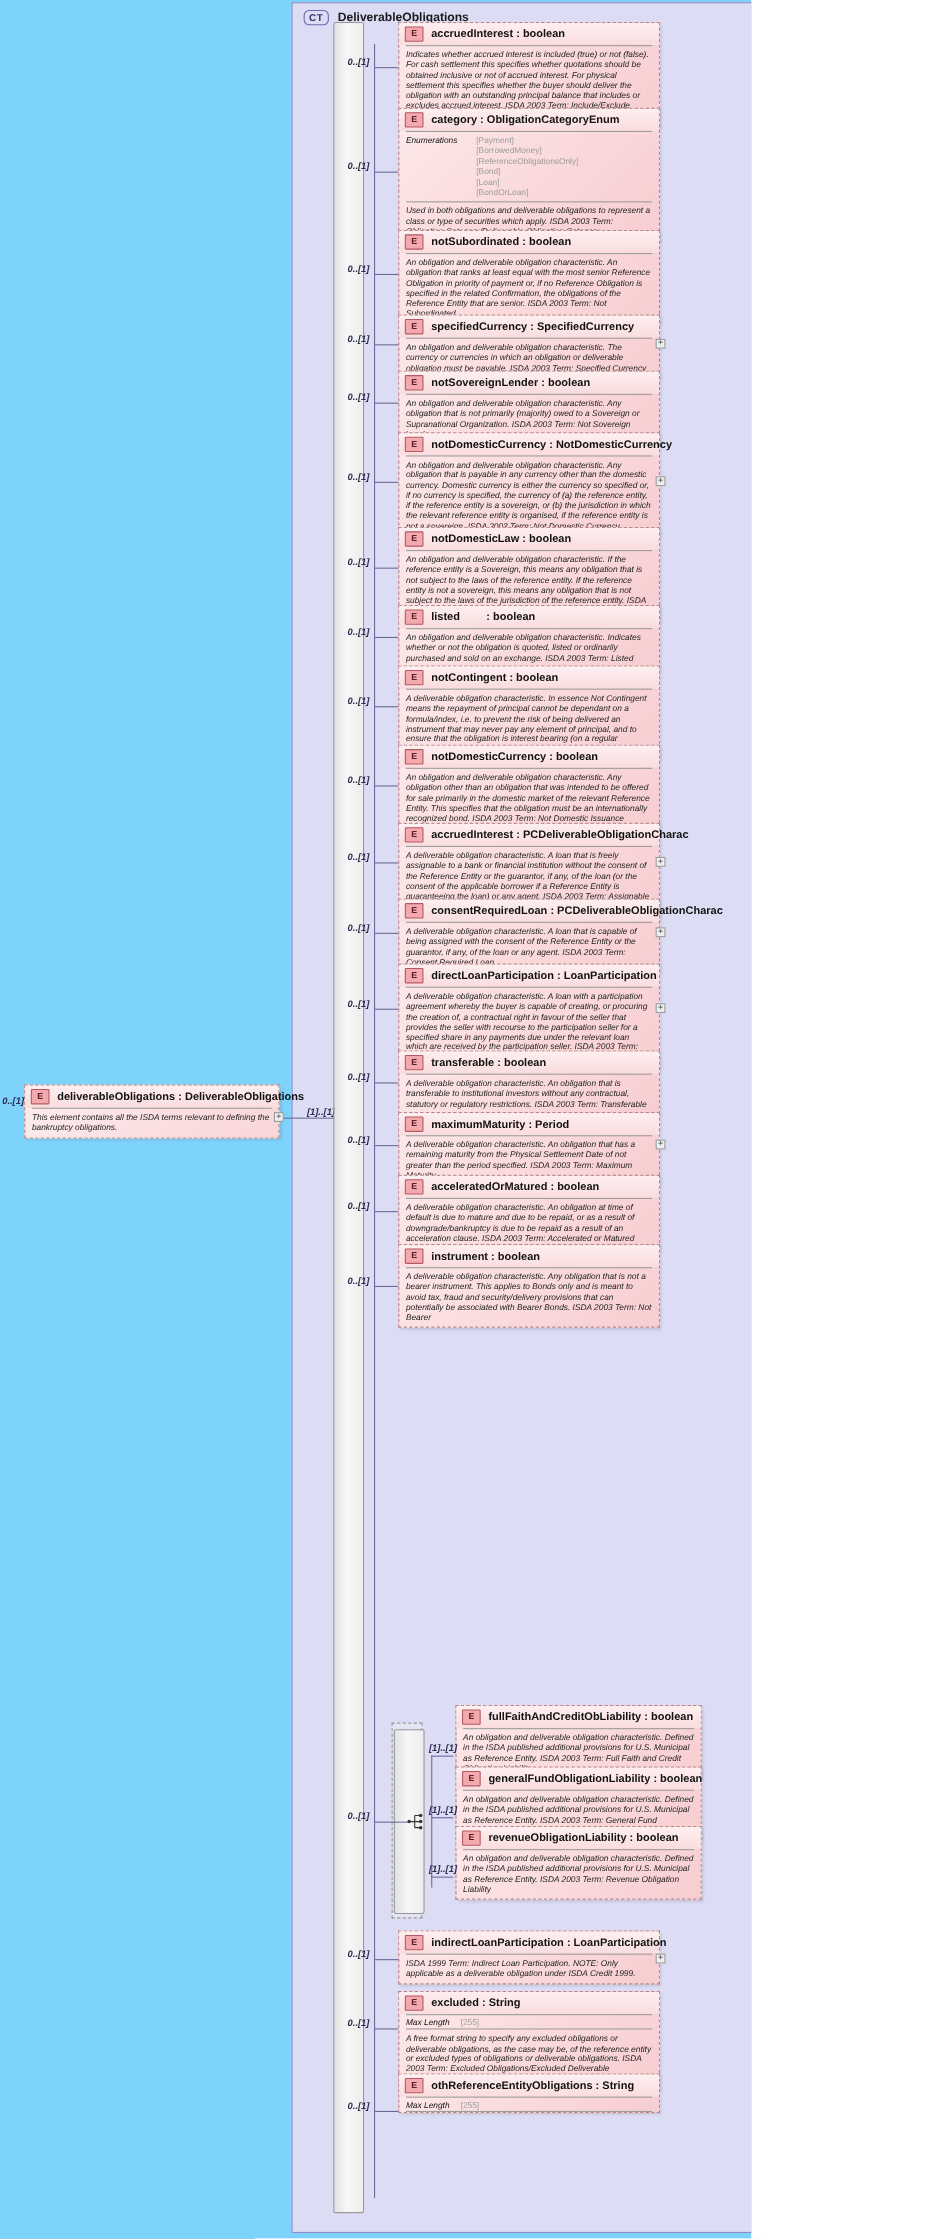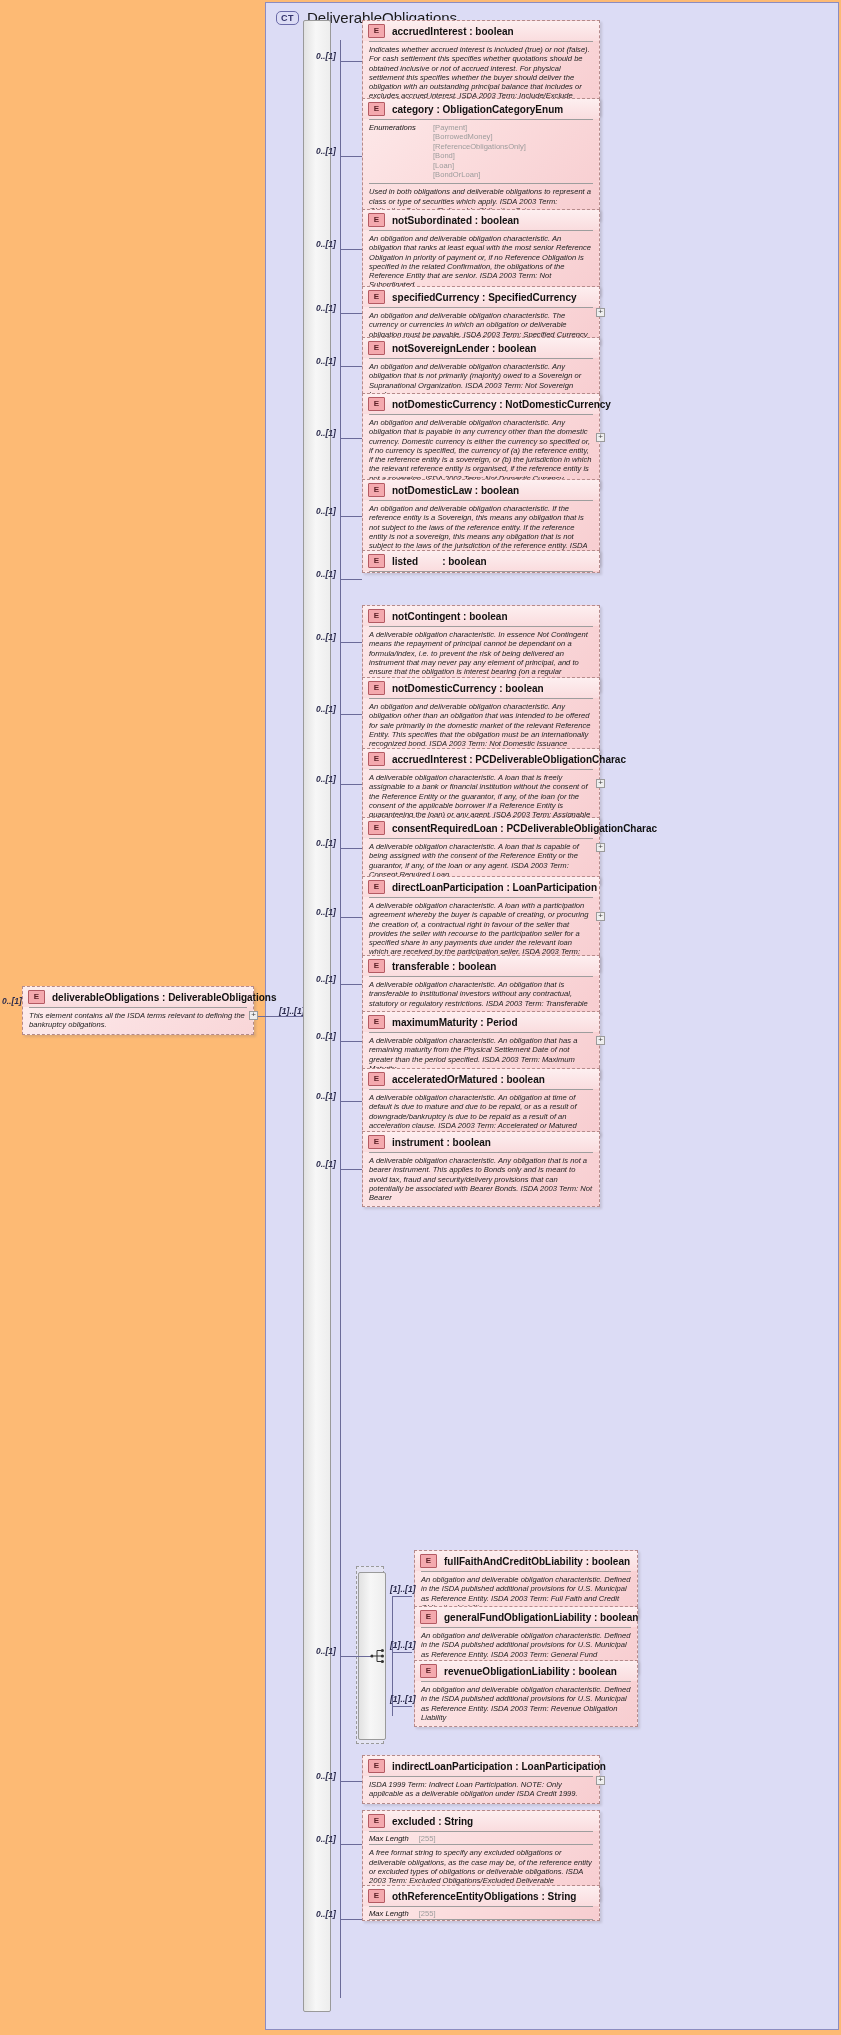--- a/index.html
+++ b/index.html
@@ -1,29 +1,29 @@
 <!DOCTYPE html>
 <html><head>
 <meta charset="utf-8">
 <style>
   html,body{margin:0;padding:0;background:#ffffff;}
   body{font-family:"Liberation Sans",sans-serif;}
-  #page{position:relative;width:841px;height:2035px;background:#fdba74;overflow:hidden;}
+  #page{position:relative;width:683px;height:2035px;background:#7dd3fc;overflow:hidden;}
 
   
   .ct-box{
     position:absolute;left:265px;top:2px;width:574px;height:2028px;
     background:#dcdcf5;border:1px solid #8c8cc0;box-sizing:border-box;
   }
   .ct-header{position:absolute;left:10px;top:6px;display:flex;align-items:center;gap:8px;}
   .ct-tag{
     display:inline-block;border:1px solid #6a6aa8;border-radius:5px;background:#dcdcf5;
     font-size:9px;font-weight:bold;color:#33336b;padding:1px 4px;line-height:10px;letter-spacing:.5px;
   }
-  .ct-title{font-size:15px;font-weight:normal;color:#1a1a1a;}
+  .ct-title{font-size:11px;font-weight:bold;color:#1a1a1a;}
 
   
   .seqbar{
     position:absolute;width:26px;border:1px solid #9a9a9a;border-radius:2px;
     background:linear-gradient(to right,#e2e2e2 0%,#f7f7f7 45%,#ededed 100%);
   }
   .seqbar.dashed{border-style:dashed;}
 
   
   .hline{position:absolute;height:0;border-top:1px solid #6b6b99;}
@@ -213,20 +213,21 @@
         <div class="node-doc">An obligation and deliverable obligation characteristic. If the reference entity is a Sovereign, this means any obligation that is not subject to the laws of the reference entity. If the reference entity is not a sovereign, this means any obligation that is not subject to the laws of the jurisdiction of the reference entity. ISDA 2003 Term: Not Domestic Law</div>
       </div>
       <div class="hline" style="left: 340px; top: 516px; width: 22px;"></div>
       <div class="card" style="left: 316px; top: 506px;">0..[1]</div>
       <div class="node" style="left: 362px; top: 550px; width: 238px;">
         <div class="node-head">
           <span class="e-badge">E</span>
           <span class="node-name"><span>listed</span><span class="gap"></span><span>: boolean</span></span>
         </div>
         <div class="node-sep"></div>
+        <div class="node-doc">An obligation and deliverable obligation characteristic. Indicates whether or not the obligation is quoted, listed or ordinarily purchased and sold on an exchange. ISDA 2003 Term: Listed</div>
       </div>
       <div class="hline" style="left: 340px; top: 579px; width: 22px;"></div>
       <div class="card" style="left: 316px; top: 569px;">0..[1]</div>
       <div class="node" style="left: 362px; top: 605px; width: 238px;">
         <div class="node-head">
           <span class="e-badge">E</span>
           <span class="node-name">notContingent : boolean</span>
         </div>
         <div class="node-sep"></div>
         <div class="node-doc">A deliverable obligation characteristic. In essence Not Contingent means the repayment of principal cannot be dependant on a formula/index, i.e. to prevent the risk of being delivered an instrument that may never pay any element of principal, and to ensure that the obligation is interest bearing (on a regular schedule). ISDA 2003 Term: Not Contingent</div>

